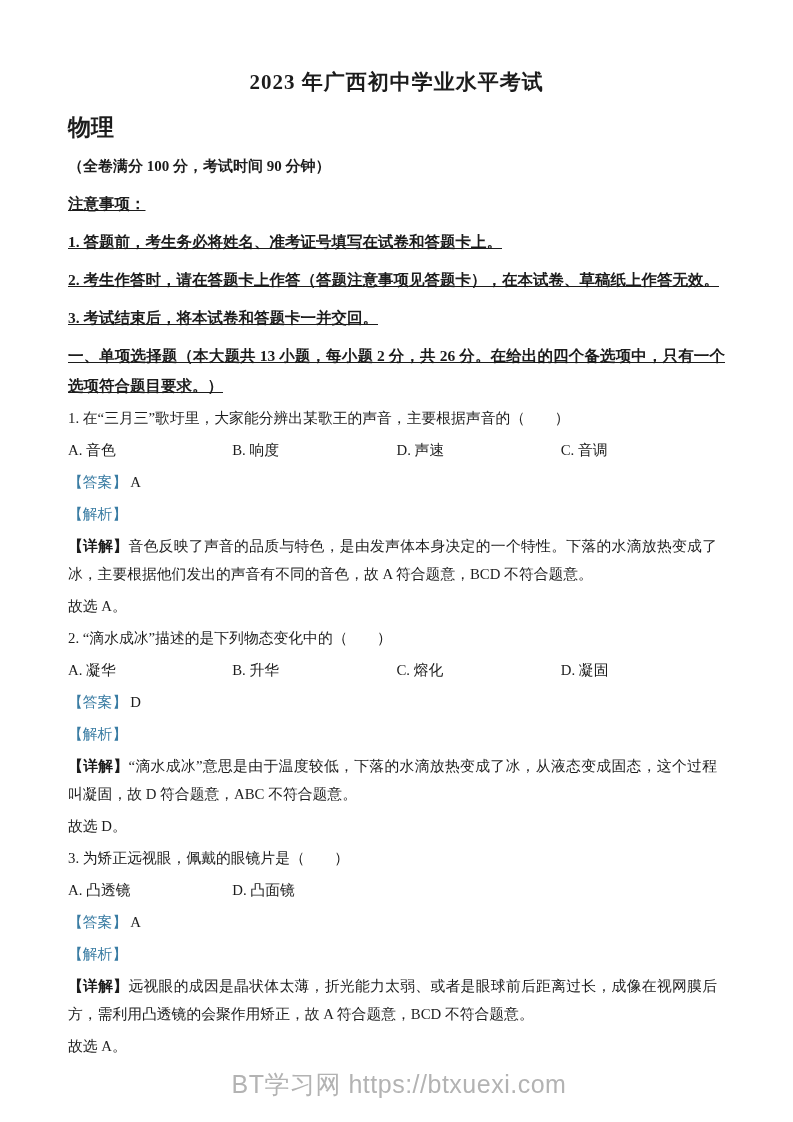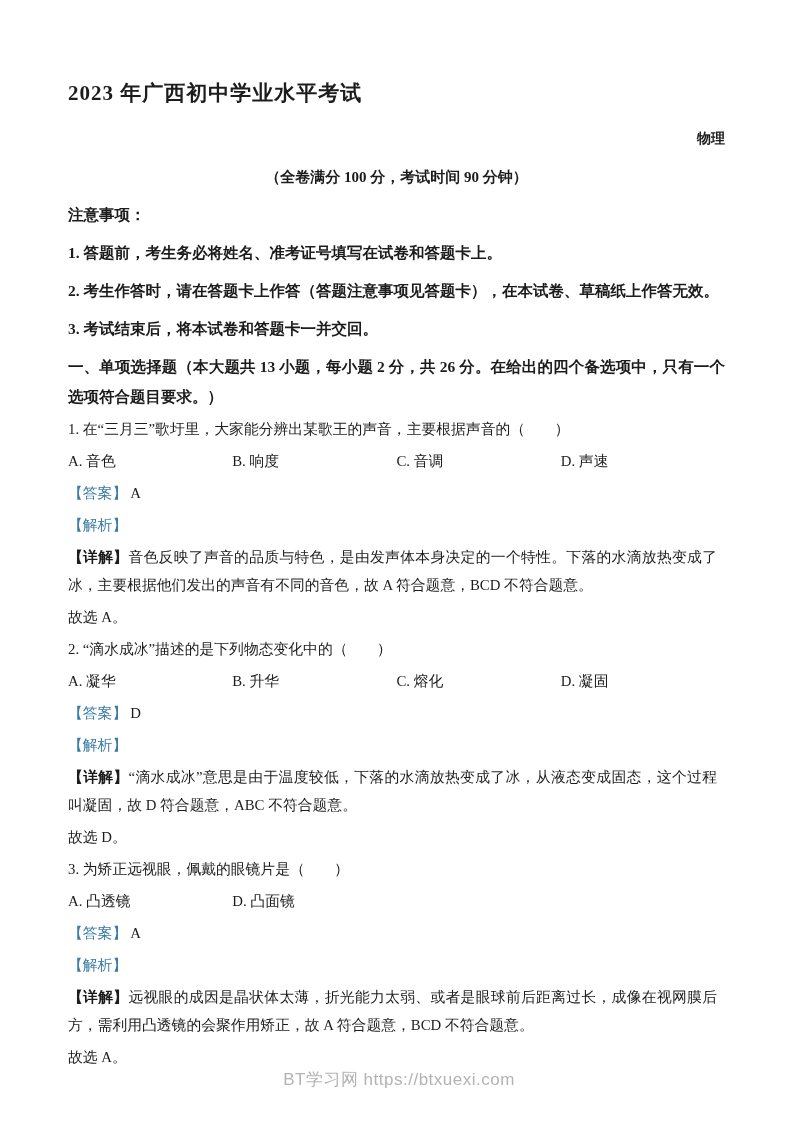--- a/index.html
+++ b/index.html
@@ -15,44 +15,46 @@
     background: #ffffff;
     box-sizing: border-box;
     padding: 68px 68px 0 68px;
     font-family: "Liberation Serif", "DejaVu Serif", serif;
     color: #1c1c1c;
     overflow: hidden;
   }
   .exam-title {
     font-size: 21px;
     font-weight: bold;
-    margin: 12px 0 20px 0;
+    text-align: center;
+    margin: 1px 0 20px 0;
     line-height: 26px;
     letter-spacing: 1px;
   }
   .subject-title {
-    font-size: 14px;
+    font-size: 23px;
     font-weight: bold;
-    text-align: right;
+    text-align: left;
     margin: 0 0 13px 0;
     line-height: 26px;
   }
   .score-subtitle {
     font-size: 15px;
     font-weight: bold;
-    text-align: center;
+    text-align: left;
     margin: 0 0 11px 0;
     line-height: 24px;
   }
   .bold-line {
     font-size: 15.5px;
     font-weight: bold;
     line-height: 30px;
     margin: 8px 0 3px 0;
     text-align: justify;
+    text-decoration: underline;
   }
   p.body-line {
     font-size: 14.8px;
     font-weight: normal;
     line-height: 28px;
     margin: 0 8px 4px 0;
     text-align: justify;
   }
   .options-row {
     display: flex;
@@ -75,21 +77,21 @@
   .detail-label {
     font-weight: bold;
   }
   .watermark {
     position: absolute;
     left: 5px;
     right: 0;
     top: 1068px;
     text-align: center;
     font-family: "Liberation Sans", "DejaVu Sans", sans-serif;
-    font-size: 17px;
+    font-size: 25px;
     color: var(--watermark, #b3b3b3);
     letter-spacing: 0.5px;
   }
 </style>
 </head>
 <body>
 
 <div class="page">
 
   <h1 class="exam-title">2023 年广西初中学业水平考试</h1>
@@ -103,22 +105,22 @@
     <p class="bold-line">3. 考试结束后，将本试卷和答题卡一并交回。</p>
   </div>
 
   <p class="bold-line">一、单项选择题（本大题共 13 小题，每小题 2 分，共 26 分。在给出的四个备选项中，只有一个选项符合题目要求。）</p>
 
   <div>
     <p class="body-line">1. 在“三月三”歌圩里，大家能分辨出某歌王的声音，主要根据声音的（　　）</p>
     <div class="options-row">
       <span class="opt">A. 音色</span>
       <span class="opt">B. 响度</span>
+      <span class="opt">D. 声速</span>
       <span class="opt">C. 音调</span>
-      <span class="opt">D. 声速</span>
     </div>
     <p class="body-line"><span class="accent">【答案】</span><span class="answer-letter">A</span></p>
     <p class="body-line accent">【解析】</p>
     <p class="body-line"><span class="detail-label">【详解】</span><span>音色反映了声音的品质与特色，是由发声体本身决定的一个特性。下落的水滴放热变成了冰，主要根据他们发出的声音有不同的音色，故 A 符合题意，BCD 不符合题意。</span></p>
     <p class="body-line">故选 A。</p>
   </div>
 
   <div>
     <p class="body-line">2. “滴水成冰”描述的是下列物态变化中的（　　）</p>
     <div class="options-row">

